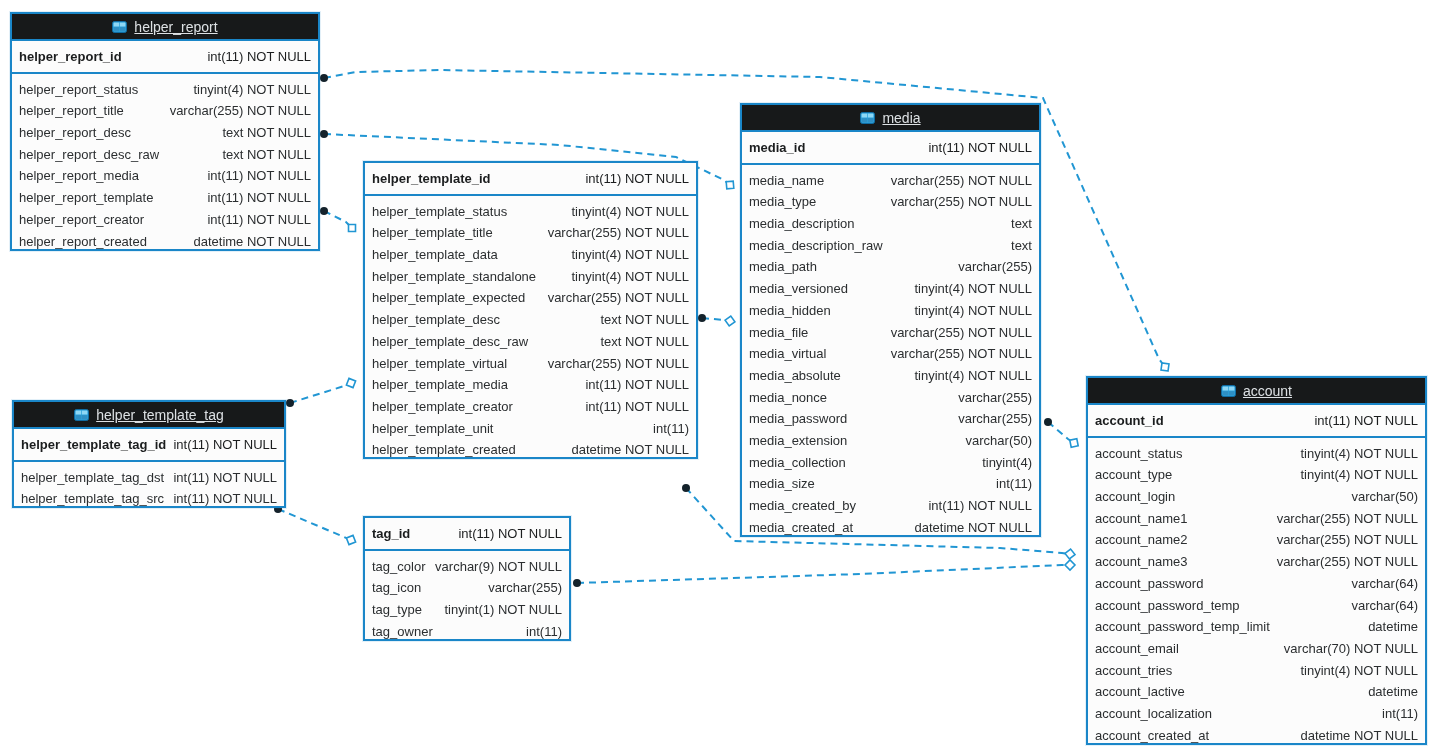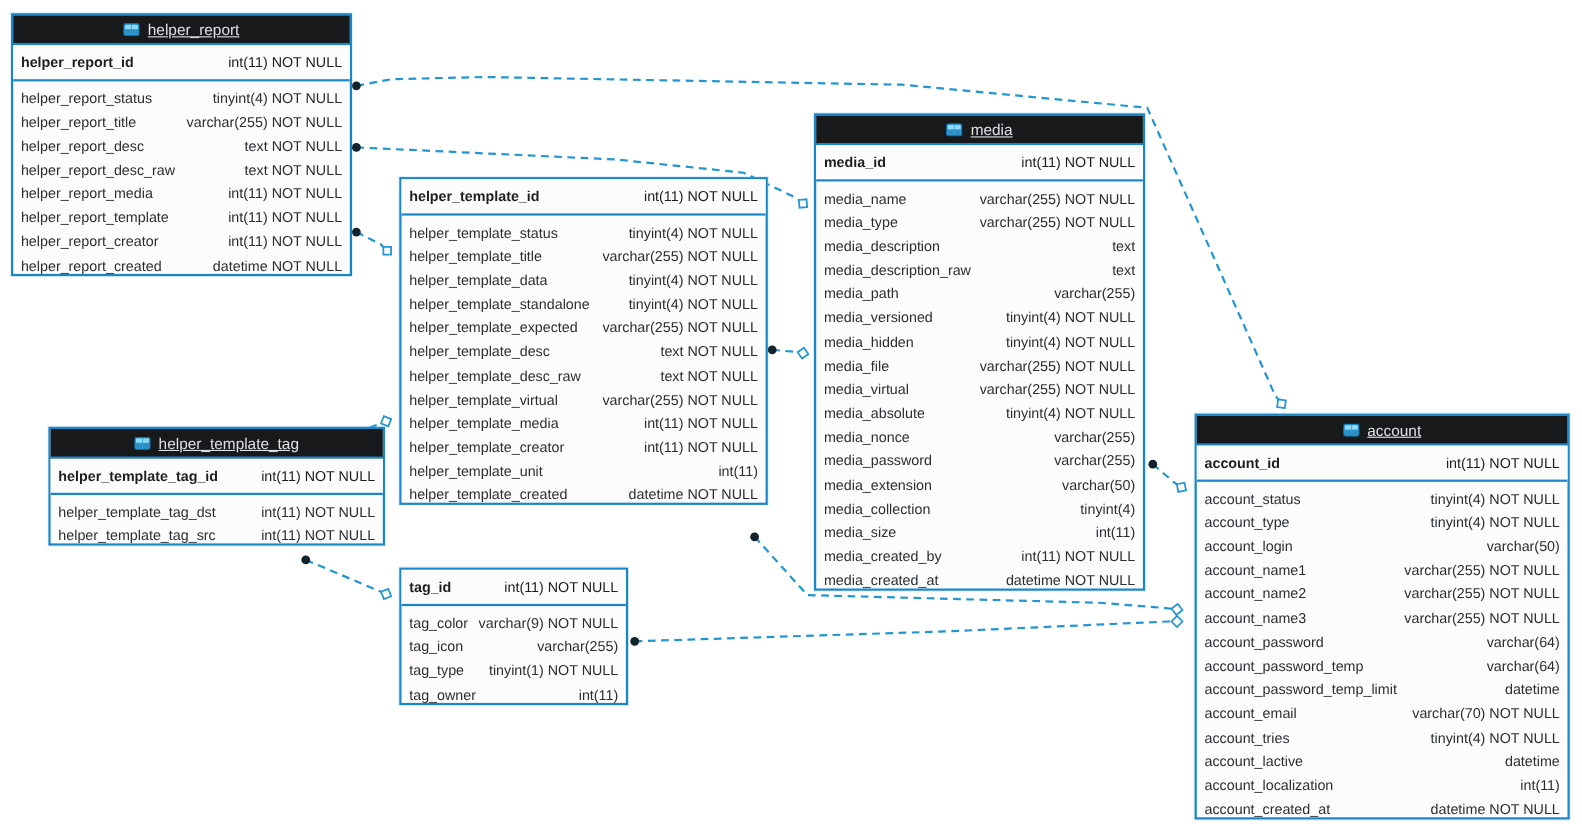--- a/index.html
+++ b/index.html
@@ -391,21 +391,21 @@
           <div class="field-row">
             <span class="fname">account_localization</span>
             <span class="ftype">int(11)</span>
           </div>
           <div class="field-row">
             <span class="fname">account_created_at</span>
             <span class="ftype">datetime NOT NULL</span>
           </div>
         </div>
       </div>
-      <div class="tbl" style="left: 12px; top: 388px; width: 306px; margin-left: 32px;">
+      <div class="tbl" style="left: 12px; top: 400px; width: 274px;">
         <div class="tbl-header">
           <span class="tbl-icon">
             <svg width="15" height="12" viewBox="0 0 15 12">
               <rect x="0.5" y="0.5" width="14" height="11" rx="2" fill="#2ba0da" stroke="#0f6ca3"></rect>
               <rect x="1.6" y="1.6" width="5.6" height="3.9" fill="#8ed7f5"></rect>
               <rect x="7.9" y="1.6" width="5.5" height="3.9" fill="#8ed7f5"></rect>
               <rect x="1.6" y="6.2" width="5.6" height="4.2" fill="#2f8fc4"></rect>
               <rect x="7.9" y="6.2" width="5.5" height="4.2" fill="#2f8fc4"></rect>
             </svg>
           </span>

